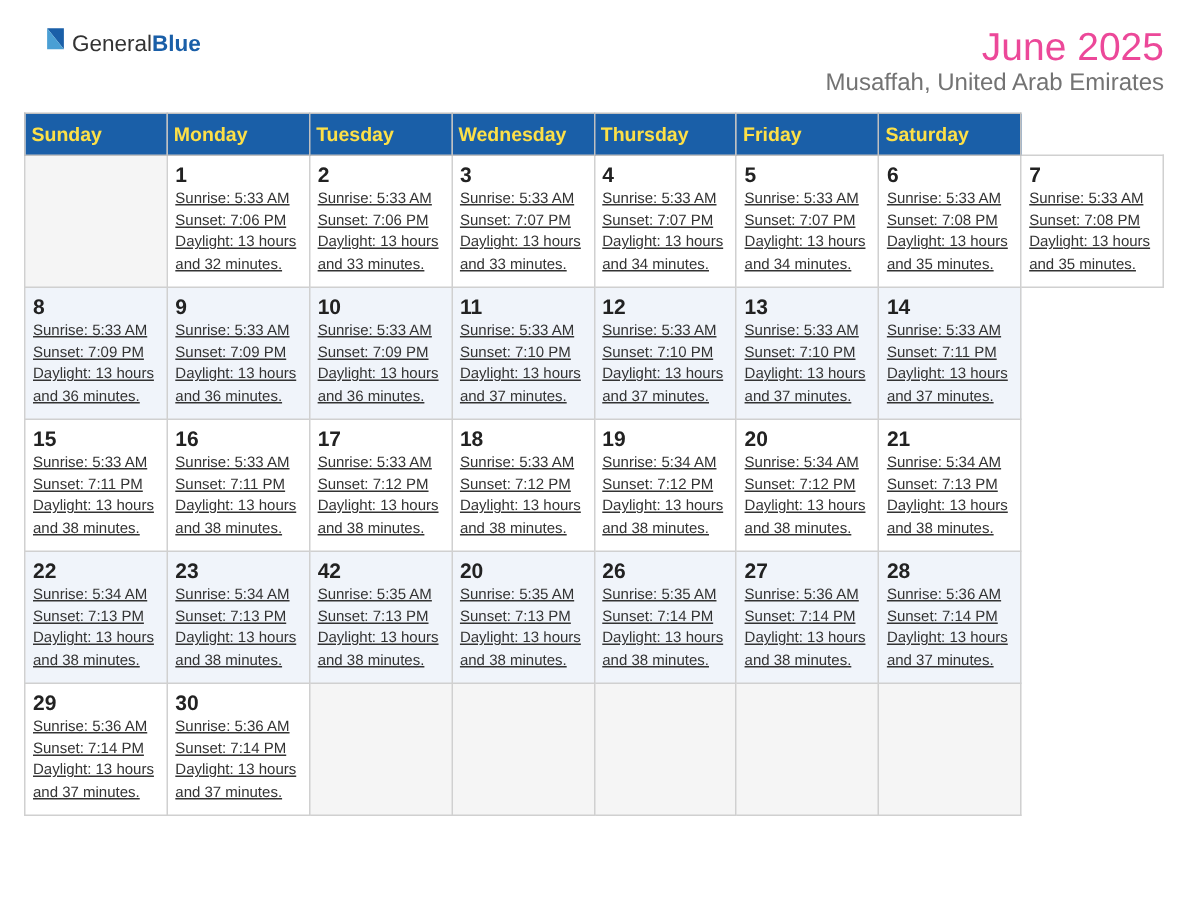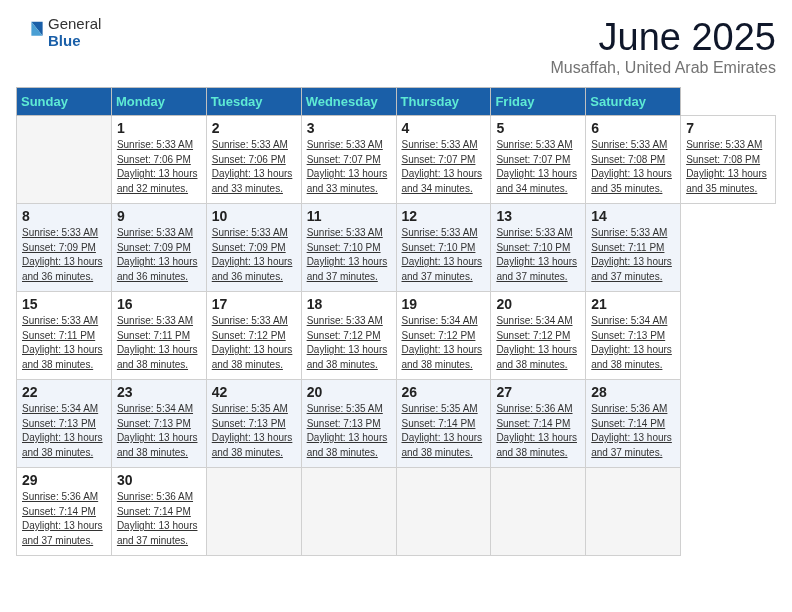--- a/index.html
+++ b/index.html
@@ -16,57 +16,57 @@
       align-items: flex-start;
       margin-bottom: 10px;
     }
     .logo {
       display: flex;
       align-items: center;
       gap: 4px;
     }
     .logo-text {
       display: flex;
-      flex-direction: column;
+      flex-direction: row;
       line-height: 1.1;
     }
     .logo-general {
       font-size: 15px;
       color: #333;
       font-weight: normal;
     }
     .logo-blue {
       font-size: 15px;
       color: #1a5fa8;
       font-weight: bold;
     }
     .logo-icon {
       width: 28px;
       height: 28px;
     }
     .title-area {
       text-align: right;
     }
     .month-title {
-      font-size: 38px;
-      color: #0f172a;
+      font-size: 26px;
+      color: #ec4899;
       font-weight: normal;
     }
     .location-title {
       font-size: 16px;
       color: #737373;
     }
     table {
       width: 100%;
       border-collapse: collapse;
       table-layout: fixed;
     }
     th {
       background-color: #1a5fa8;
-      color: #5eead4;
+      color: #fde047;
       font-size: 13px;
       padding: 6px 4px;
       text-align: left;
       border: 1px solid #c0c0c0;
     }
     td {
       vertical-align: top;
       border: 1px solid #d0d0d0;
       padding: 4px 5px;
       font-size: 10.5px;

